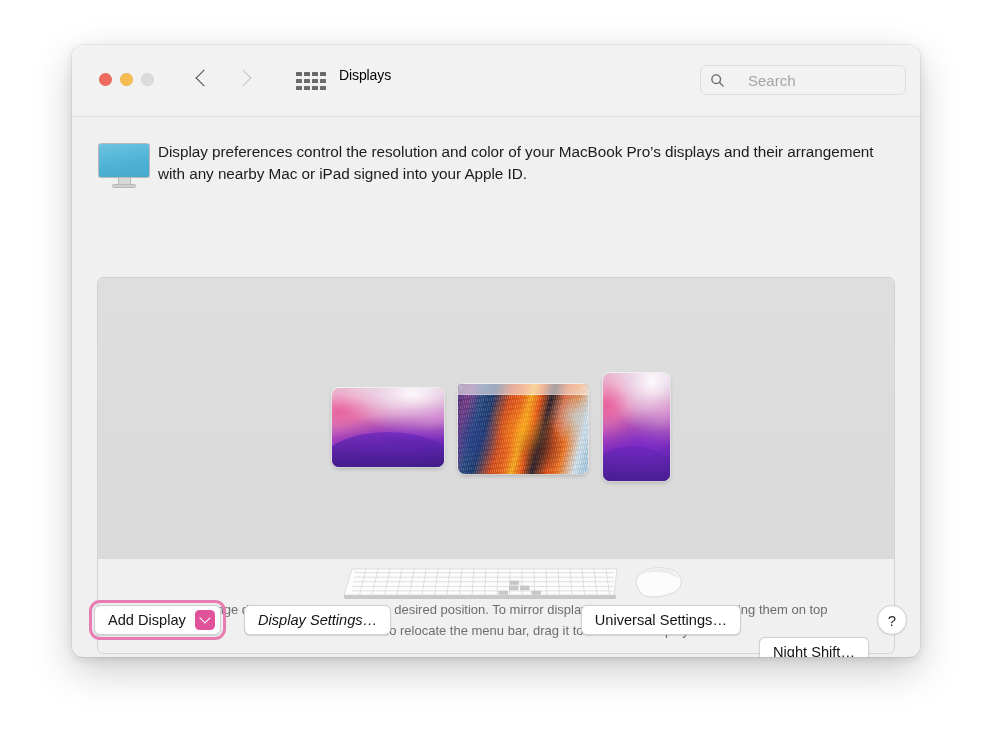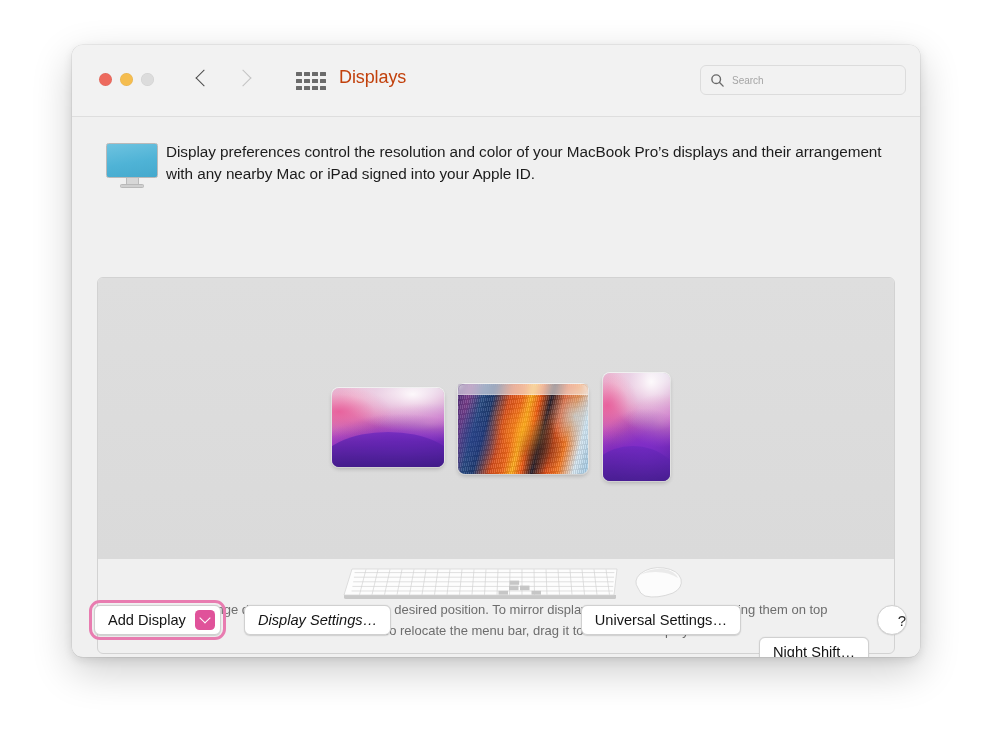--- a/index.html
+++ b/index.html
@@ -93,22 +93,22 @@
   .grid-btn i {
     background: #6b6b6b;
     border-radius: 0.5px;
     display: block;
   }
 
   .win-title {
     position: absolute;
     left: 267px;
     top: 22px;
-    font-size: 18px;
-    color: #c2410c;
+    font-size: 14px;
+    color: #000000;
     letter-spacing: -0.1px;
   }
 
   .search-box {
     position: absolute;
     right: 14px;
     top: 20px;
     width: 206px;
     height: 30px;
     background: #f2f2f2;
@@ -118,43 +118,43 @@
     align-items: center;
     padding: 0 9px;
     gap: 7px;
   }
   .search-icon { flex: 0 0 auto; display: block; }
   .search-input {
     border: none;
     background: transparent;
     outline: none;
     font-family: "Liberation Sans", sans-serif;
-    font-size: 10px;
+    font-size: 15px;
     color: #333;
     width: 100%;
+    margin-left: 16px;
   }
   .search-input::placeholder { color: #a5a5a5; }
 
   
   .content {
     position: relative;
     height: 539px;
     background: #f0f0f0;
     padding: 0;
   }
 
   .intro {
     position: absolute;
     left: 26px;
     top: 24px;
     right: 26px;
     display: flex;
     gap: 8px;
     align-items: flex-start;
-    justify-content: center;
   }
 
   .monitor-icon {
     flex: 0 0 auto;
     width: 52px;
     margin-top: 2px;
     position: relative;
   }
   .monitor-screen {
     width: 52px;
@@ -376,21 +376,21 @@
     height: 30px;
     background: #ffffff;
     border: 0.5px solid #d0d0d0;
     border-radius: 6px;
     box-shadow: 0 0.5px 1.2px rgba(0,0,0,0.14);
     font-family: "Liberation Sans", sans-serif;
     font-size: 14.6px;
     color: #141414;
     display: flex;
     align-items: center;
-    justify-content: flex-end;
+    justify-content: center;
     padding: 0 13px;
     cursor: default;
     white-space: nowrap;
   }
 
   
   .add-display-wrap {
     position: absolute;
     left: 22px;
     top: 21px;

